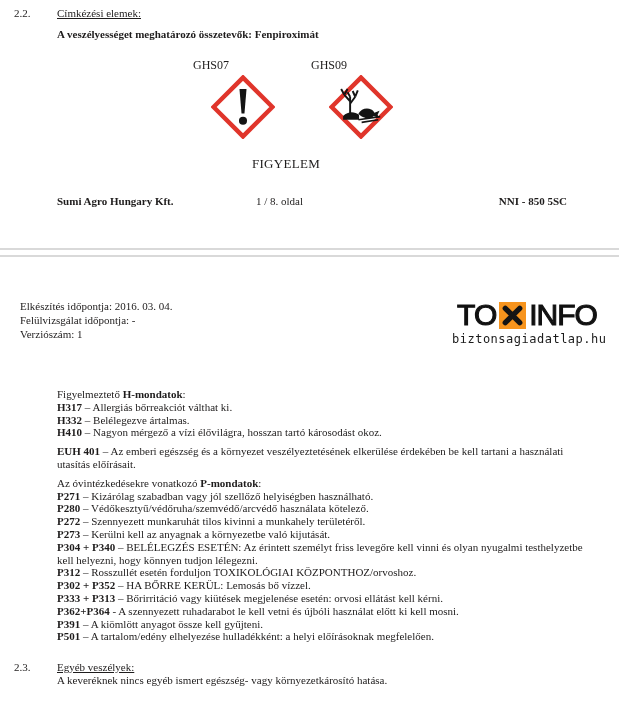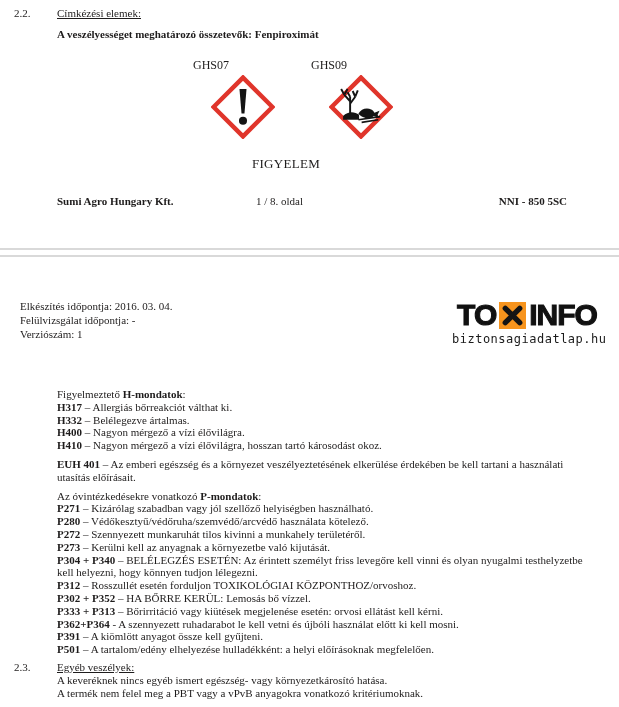--- a/index.html
+++ b/index.html
@@ -23,21 +23,21 @@
   #footer-page{left:0;top:195px;width:559px;text-align:center;}
   #footer-code{right:52px;top:195px;}
   
   .sep{left:0;width:619px;height:0;border-top:2px solid #d9d9d9;}
   #sep1{top:248px;}
   #sep2{top:255px;}
   
   #dates{left:20px;top:299px;line-height:14px;}
   #logo{left:452px;top:301px;width:150px;text-align:center;}
   .logo-row{display:flex;align-items:center;justify-content:center;gap:3px;}
-  .logo-word{font-family:"Liberation Sans", sans-serif;font-weight:bold;font-size:30px;
+  .logo-word{font-family:"Liberation Sans", sans-serif;font-weight:normal;font-size:30px;
              letter-spacing:-1px;color:#111;-webkit-text-stroke:1.1px #111;line-height:28px;}
   .logo-site{font-family:"DejaVu Sans Mono", monospace;font-size:12px;letter-spacing:.5px;
              margin-top:3px;color:#1b1b1b;}
   
   #statements{left:57px;top:388px;width:531px;font-size:11px;line-height:12.8px;}
   .stmt{margin:0;}
   .gap6{height:6px;}
   
   #sec23-num{left:14px;top:661px;text-align:right;}
   #sec23{left:57px;top:661px;width:540px;line-height:13px;}
@@ -95,21 +95,20 @@
     </svg>
     <span class="logo-word">INFO</span>
   </div>
   <div class="logo-site">biztonsagiadatlap.hu</div>
 </div>
 
 <div class="abs" id="statements">
   <div class="stmt"><span>Figyelmeztető </span><b>H-mondatok</b><span>:</span></div>
   <div class="stmt"><b>H317</b> <span>– Allergiás bőrreakciót válthat ki.</span></div>
   <div class="stmt"><b>H332</b> <span>– Belélegezve ártalmas.</span></div>
-  <div class="stmt"><b>H400</b> <span>– Nagyon mérgező a vízi élővilágra.</span></div>
   <div class="stmt"><b>H410</b> <span>– Nagyon mérgező a vízi élővilágra, hosszan tartó károsodást okoz.</span></div>
   <div class="gap6"></div>
   <div class="stmt"><b>EUH 401</b> <span>– Az emberi egészség és a környezet veszélyeztetésének elkerülése érdekében be kell tartani a használati utasítás előírásait.</span></div>
   <div class="gap6"></div>
   <div class="stmt"><span>Az óvintézkedésekre vonatkozó </span><b>P-mondatok</b><span>:</span></div>
   <div class="stmt"><b>P271</b> <span>– Kizárólag szabadban vagy jól szellőző helyiségben használható.</span></div>
   <div class="stmt"><b>P280</b> <span>– Védőkesztyű/védőruha/szemvédő/arcvédő használata kötelező.</span></div>
   <div class="stmt"><b>P272</b> <span>– Szennyezett munkaruhát tilos kivinni a munkahely területéről.</span></div>
   <div class="stmt"><b>P273</b> <span>– Kerülni kell az anyagnak a környezetbe való kijutását.</span></div>
   <div class="stmt"><b>P304 + P340</b> <span>– BELÉLEGZÉS ESETÉN: Az érintett személyt friss levegőre kell vinni és olyan nyugalmi testhelyzetbe kell helyezni, hogy könnyen tudjon lélegezni.</span></div>
@@ -118,14 +117,13 @@
   <div class="stmt"><b>P333 + P313</b> <span>– Bőrirritáció vagy kiütések megjelenése esetén: orvosi ellátást kell kérni.</span></div>
   <div class="stmt"><b>P362+P364</b> <span>- A szennyezett ruhadarabot le kell vetni és újbóli használat előtt ki kell mosni.</span></div>
   <div class="stmt"><b>P391</b> <span>– A kiömlött anyagot össze kell gyűjteni.</span></div>
   <div class="stmt"><b>P501</b> <span>– A tartalom/edény elhelyezése hulladékként: a helyi előírásoknak megfelelően.</span></div>
 </div>
 
 <div class="abs fs" id="sec23-num">2.3.</div>
 <div class="abs fs" id="sec23">
   <div class="u">Egyéb veszélyek:</div>
   <div>A keveréknek nincs egyéb ismert egészség- vagy környezetkárosító hatása.</div>
-  <div>A termék nem felel meg a PBT vagy a vPvB anyagokra vonatkozó kritériumoknak.</div>
 </div>
 
 </body></html>

